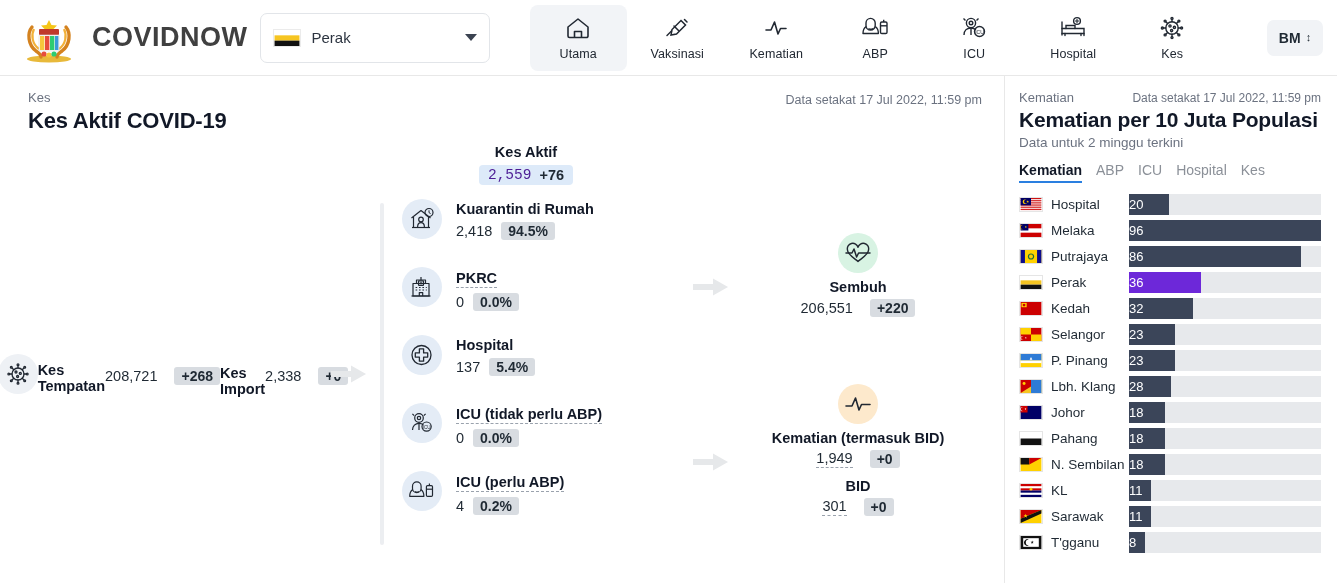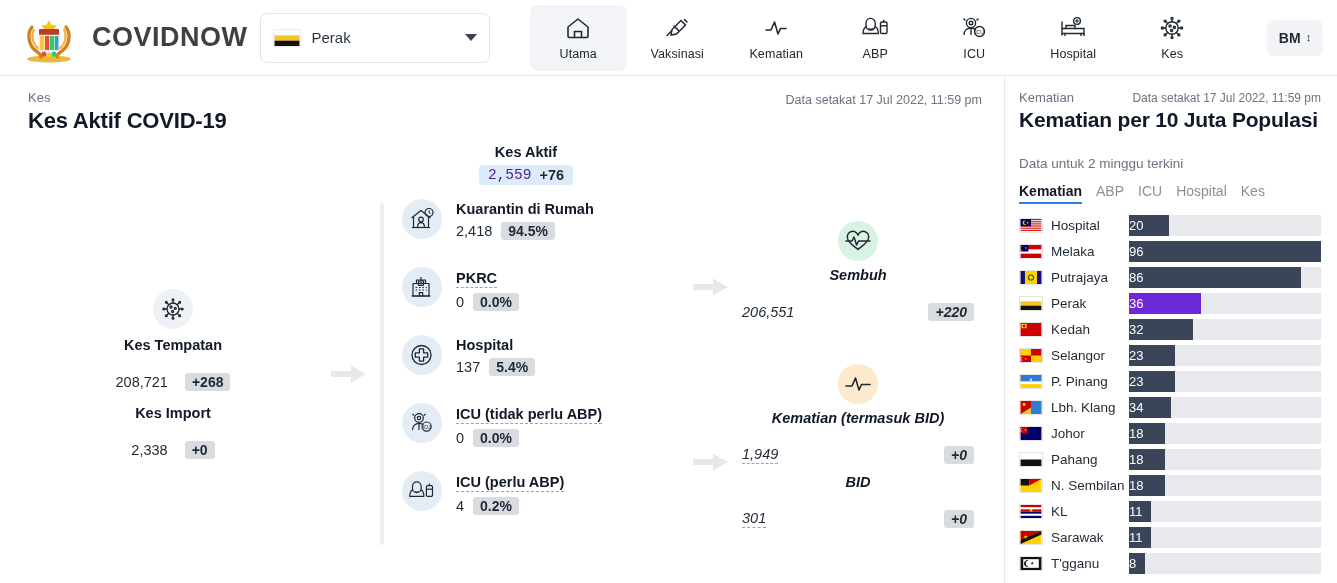--- a/index.html
+++ b/index.html
@@ -83,64 +83,64 @@
   .pill .val { color: #4c1d95; font-family: Liberation Mono, monospace; }
   .pill .delta { font-weight: 700; color: #1f2933; }
   .pill-blue { background: #ddeaf9; }
   .chip {
     display: inline-block; background: #d8dce1; border-radius: 3px;
     padding: 1px 7px; font-size: 14px; font-weight: 700; color: #1f2933;
   }
 
   .cols { display: flex; margin-top: 14px; height: 350px; align-items: stretch; }
   .col-left {
-    width: 290px; display: flex; flex-direction: column;
+    width: 290px; display: flex; flex-direction: row;
     align-items: center; justify-content: center;
   }
   .arrow-col { width: 62px; display:flex; align-items:center; justify-content:center;}
   .arrow { width: 36px; height: 22px; display:block; }
 
   .icon-bubble {
     width: 40px; height: 40px; border-radius: 50%;
     display: flex; align-items: center; justify-content: center;
     flex: 0 0 auto;
   }
   .bub-blue { background: #e4ecf6; }
   .bub-green { background: #d8f3e3; }
   .bub-orange { background: #fde9cc; }
   .bub-plain { background: #eef1f5; }
 
   .node-title { font-size: 14.5px; font-weight: 700; color: #111827; }
-  .node-line { font-size: 14.5px; color: #1f2933; margin-top: 20px; display: flex; align-items: center; gap: 17px; justify-content: space-between;}
+  .node-line { font-size: 14.5px; color: #1f2933; margin-top: 4px; display: flex; align-items: center; gap: 17px; justify-content: center;}
 
   .col-mid { width: 300px; position: relative; padding-left: 22px; }
   .bracket {
     position: absolute; left: 0; top: 4px; bottom: 4px; width: 4px;
     background: #eceef1; border-radius: 2px;
   }
   .mid-item { display: flex; align-items: flex-start; gap: 14px; height: 68px; }
   .mid-text { padding-top: 2px; }
   .mid-label { font-size: 14.5px; font-weight: 700; color: #111827; }
   .mid-label.dotted { border-bottom: 1px dashed #9aa2ad; display: inline-block; padding-bottom: 1px; cursor: help; }
   .mid-vals { margin-top: 5px; display: flex; align-items: center; gap: 9px; font-size: 14.5px; }
 
   .col-right { flex: 1; display: flex; flex-direction: column; justify-content: space-around; padding-right: 10px;}
-  .rnode { text-align: center; font-style: italic; }
+  .rnode { text-align: center; }
   .rnode .icon-bubble { margin: 0 auto 6px; }
   .dash-val { border-bottom: 1px dashed #9aa2ad; padding-bottom: 1px; cursor: help; }
 
   .arrow-stack { width: 62px; display: flex; flex-direction: column; justify-content: space-around; align-items: center; }
 
   
   .panel { width: 332px; padding: 14px 16px 0 14px; position: relative; }
   .panel-top { display: flex; justify-content: space-between; align-items: baseline; }
   .panel-eyebrow { font-size: 13px; color: #6b7280; }
   .panel-stamp { font-size: 12px; color: #6b7280; }
   .panel-h1 { font-size: 21px; font-weight: 800; line-height: 1.17; margin-top: 3px; color: #111827; letter-spacing: -.2px;}
-  .panel-sub { font-size: 13.5px; color: #6b7280; margin-top: 23px; }
+  .panel-sub { font-size: 13.5px; color: #6b7280; margin-top: 2px; }
   .tabs { display: flex; gap: 14px; margin-top: 12px; font-size: 14px; color: #8b9098; }
   .tab { cursor: pointer; padding-bottom: 3px; }
   .tab.active { color: #111827; font-weight: 700; border-bottom: 2px solid #2a7fe0; }
 
   .rank-list { margin-top: 9px; }
   .rank-row { display: flex; align-items: center; height: 26px; }
   .rank-flag { width: 24px; height: 15px; flex: 0 0 auto; border: 1px solid rgba(0,0,0,.1); }
   .rank-name { font-size: 13.5px; color: #1f2933; margin-left: 8px; width: 78px; white-space: nowrap; }
   .rank-track {
     flex: 1; height: 21px; background: #e7e9ec; position: relative; overflow: hidden;
@@ -622,21 +622,21 @@
         <div class="rank-row">
           <svg class="rank-flag" viewBox="0 0 24 15">
             <rect width="24" height="15" fill="#f6c521"></rect>
             <rect x="12" width="12" height="15" fill="#2e7bd6"></rect>
             <path d="M0 0 L12 0 L12 7.5 L0 15 Z" fill="#cc0001"></path>
             <circle cx="4" cy="4" r="1.7" fill="#ffd100"></circle>
           </svg>
           <span class="rank-name">Lbh. Klang</span>
           <span class="rank-track">
             <span class="rank-bar" style="width:21.875%">
-              <span class="rank-val">34</span>
+              <span class="rank-val">28</span>
             </span>
           </span>
         </div>
         <div class="rank-row">
           <svg class="rank-flag" viewBox="0 0 24 15">
             <rect width="24" height="15" fill="#010066"></rect>
             <rect width="8" height="7.5" fill="#cc0001"></rect>
             <path d="M3 1.6a2.1 2.1 0 100 3.9 2.3 2.3 0 110-3.9z" fill="#fff"></path>
             <path d="M5.6 2.2l.26.78.82.05-.63.52.21.82-.66-.47-.64.47.19-.82-.58-.52.81-.05z" fill="#fff"></path>
           </svg>

